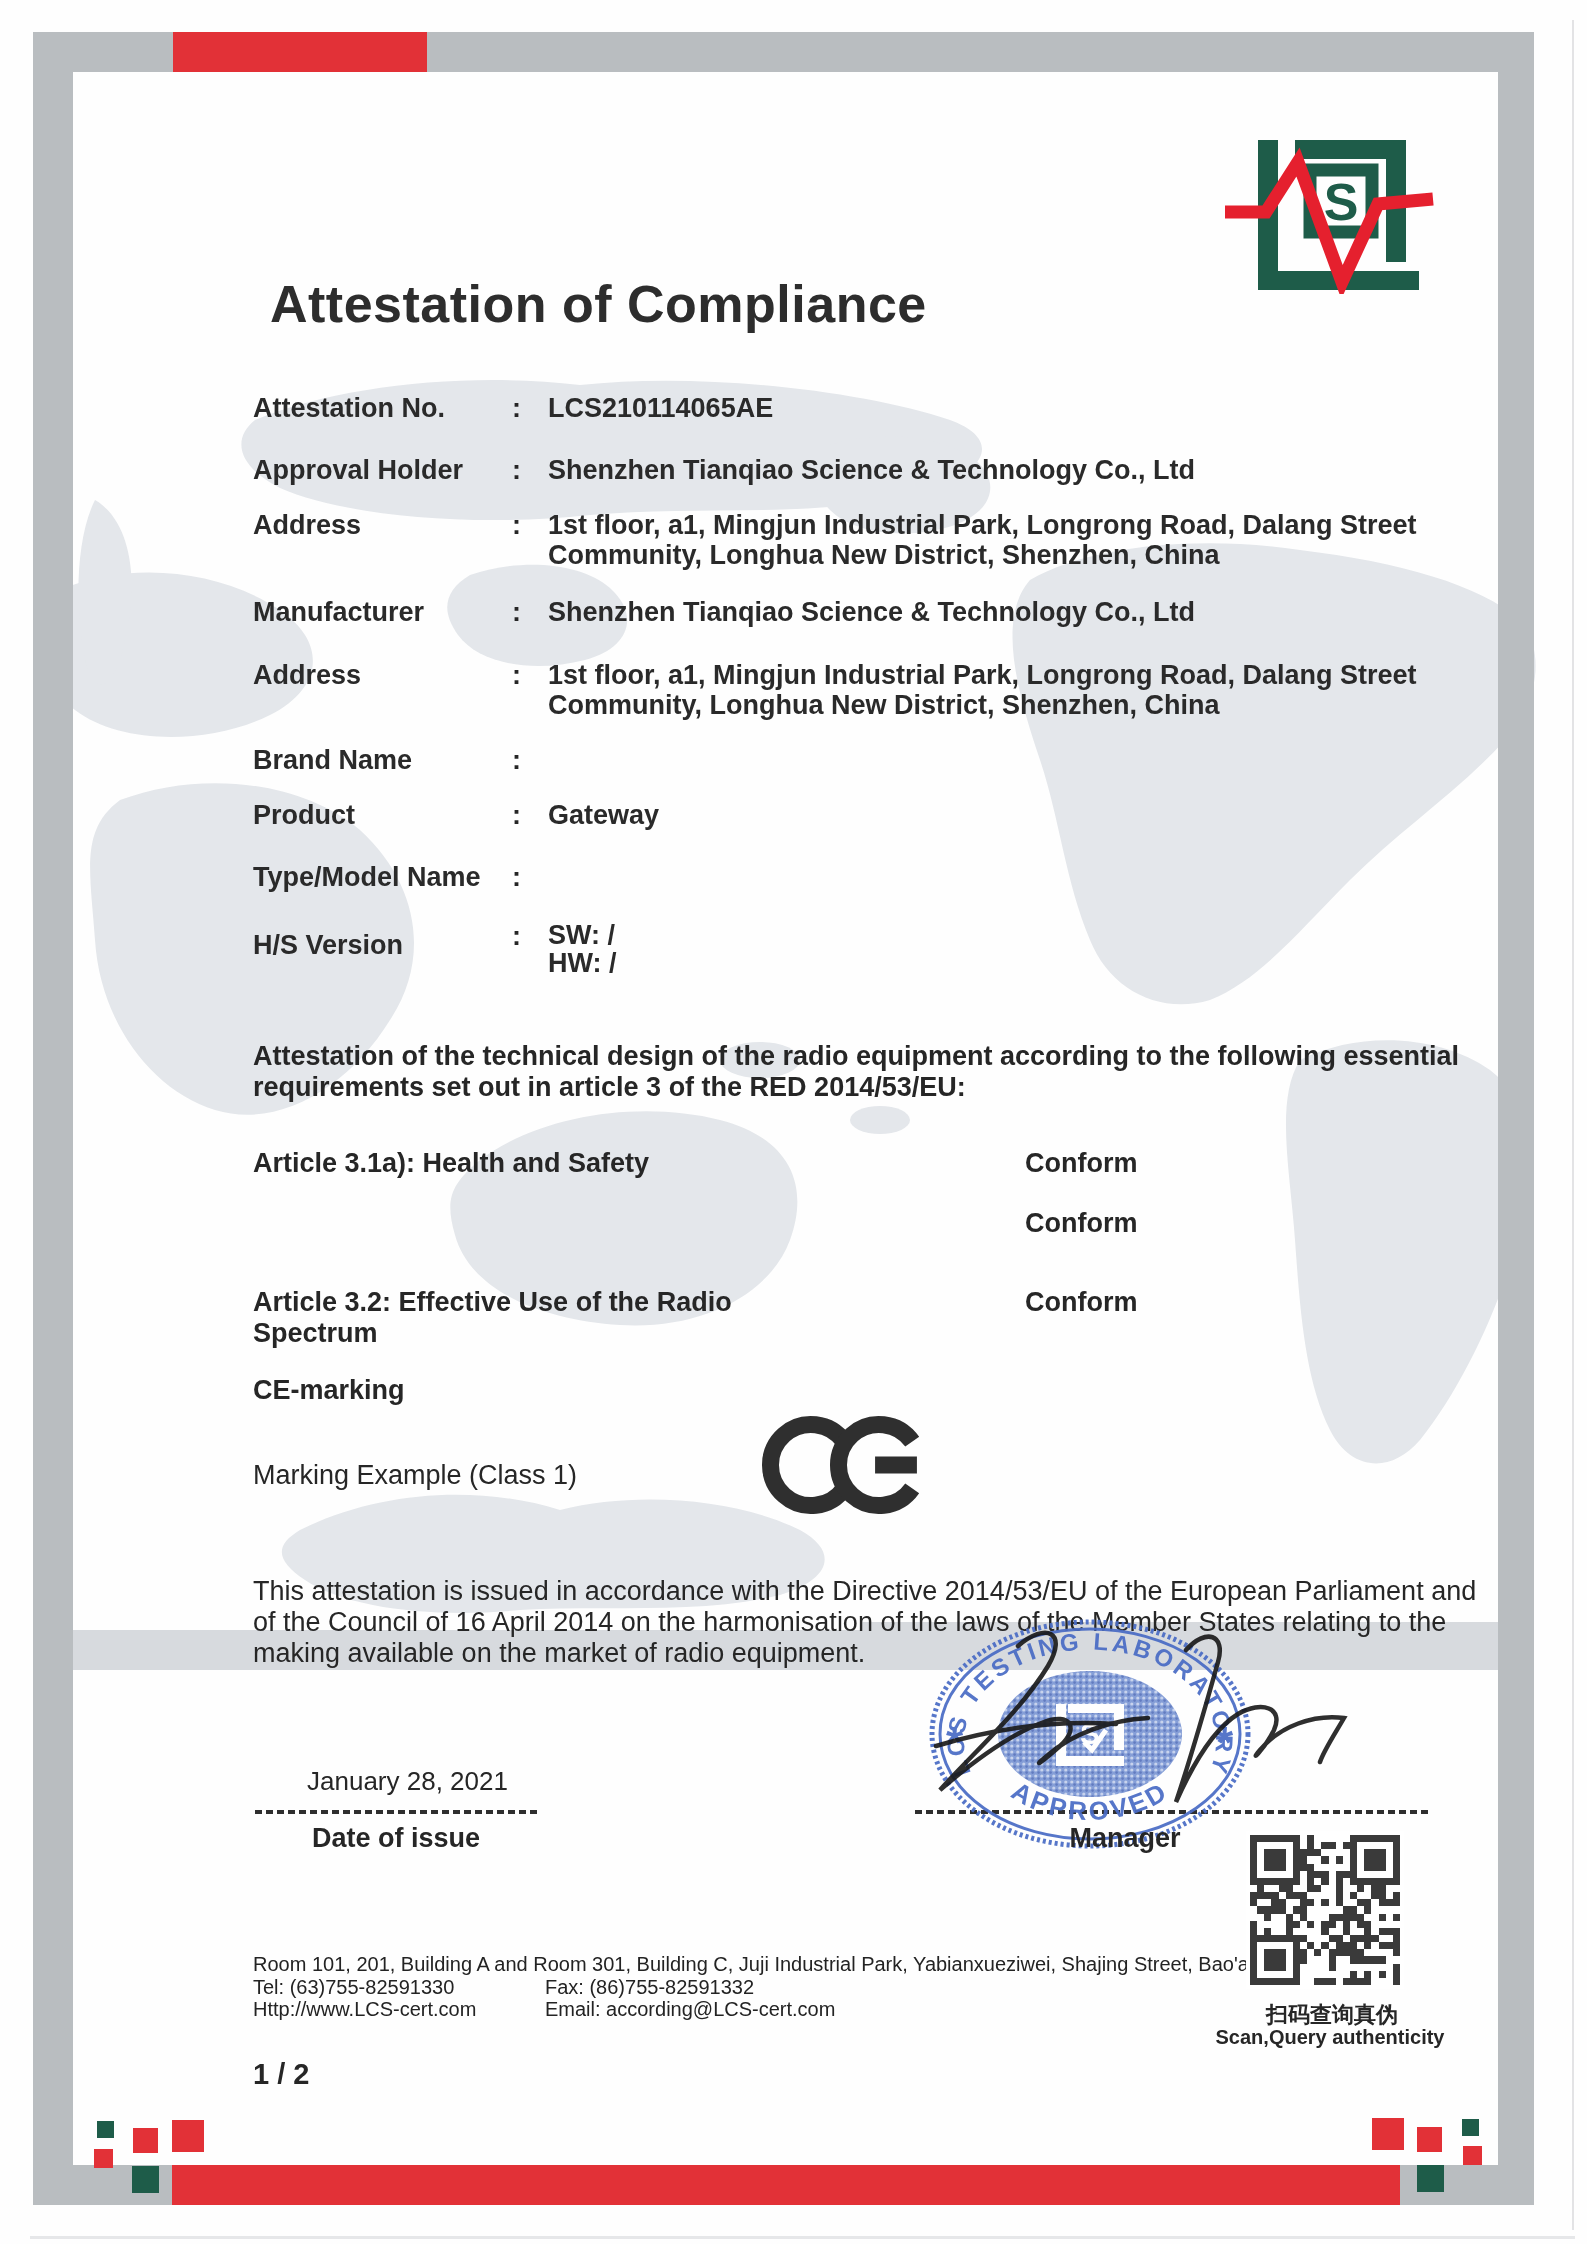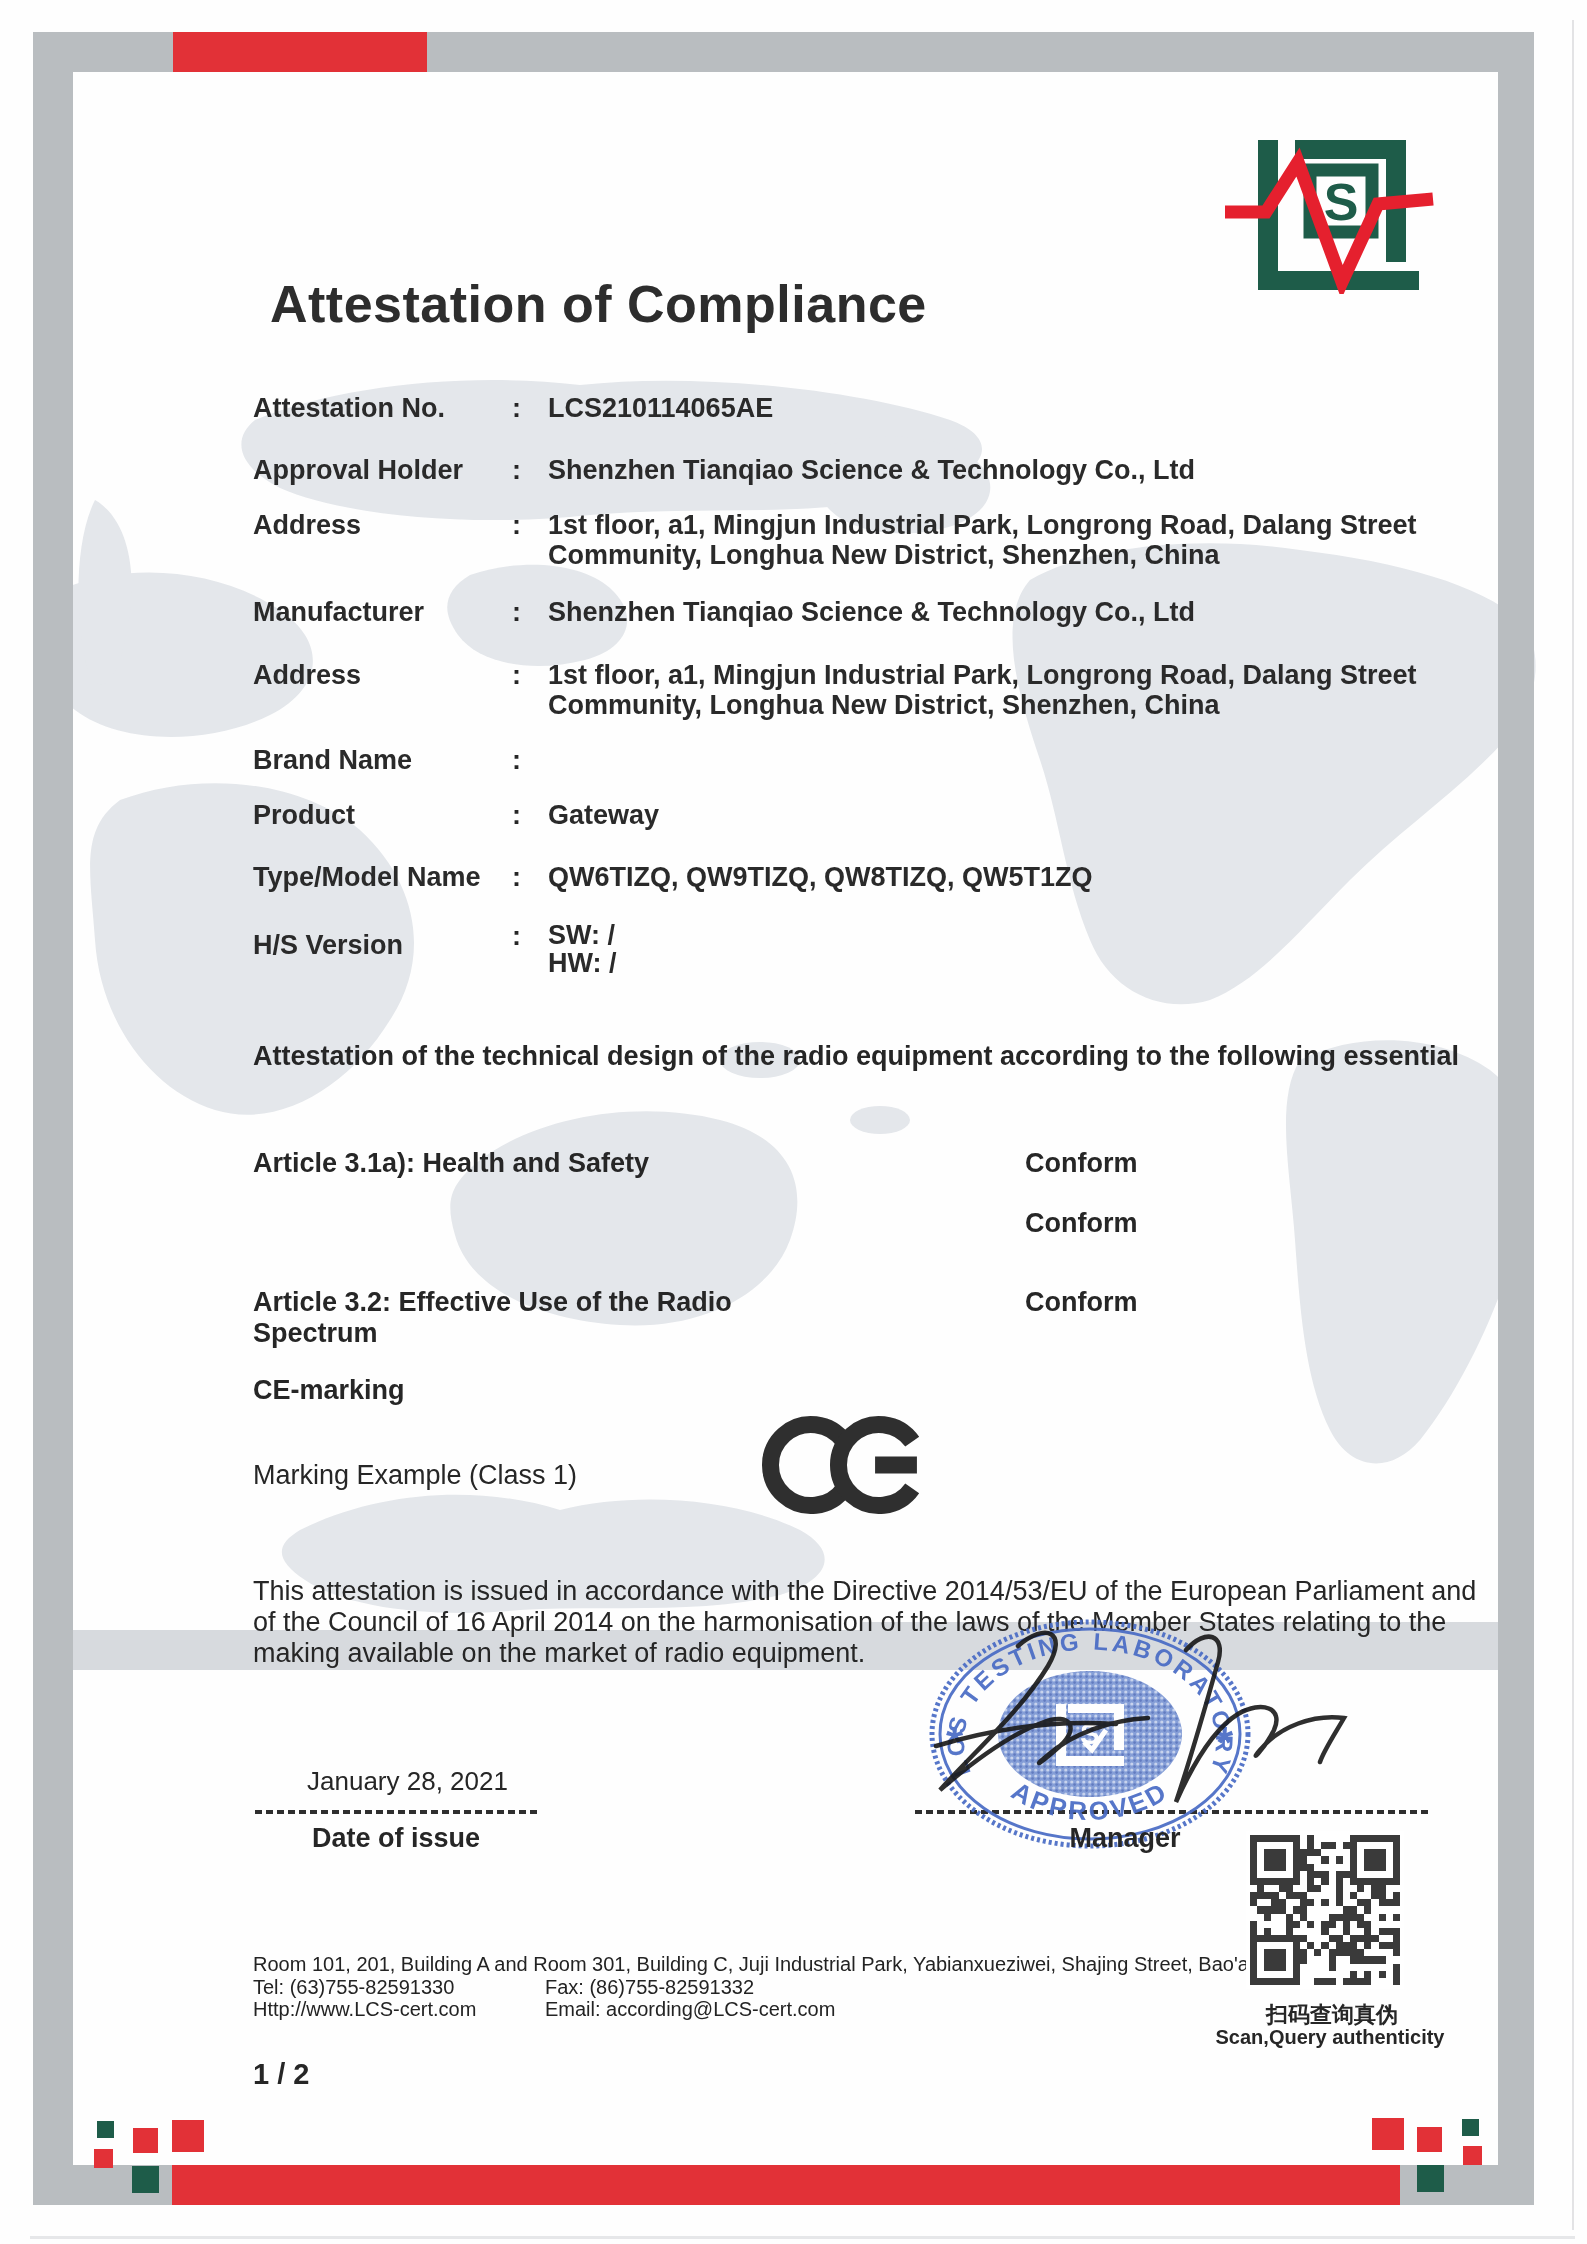--- a/index.html
+++ b/index.html
@@ -157,35 +157,33 @@
   <div class="frow" style="top:800px">
     <div class="flabel">Product</div>
     <div class="fcolon">:</div>
     <div class="fval">
         <div class="vline">Gateway</div>
       </div>
   </div>
   <div class="frow" style="top:862px">
     <div class="flabel">Type/Model Name</div>
     <div class="fcolon">:</div>
-    <div class="fval">
-        <div class="vline">QW6TIZQ, QW9TIZQ, QW8TIZQ, QW5T1ZQ</div>
-      </div>
   </div>
   <div class="frow hs" style="top:921px">
     <div class="flabel">H/S Version</div>
     <div class="fcolon">:</div>
     <div class="fval">
       <div class="vline">SW: /</div>
       <div class="vline">HW: /</div>
     </div>
   </div>
 
   <div class="para bold" style="top:1041px">
     <div class="pline">Attestation of the technical design of the radio equipment according to the following essential</div>
+    <div class="pline">requirements set out in article 3 of the RED 2014/53/EU:</div>
   </div>
 
   <div class="article-label" style="top:1148px">
     <div class="pline">Article 3.1a): Health and Safety</div>
   </div>
   <div class="article-status" style="top:1148px">Conform</div>
 
   <div class="article-status" style="top:1208px">Conform</div>
 
   <div class="article-label" style="top:1287px">

